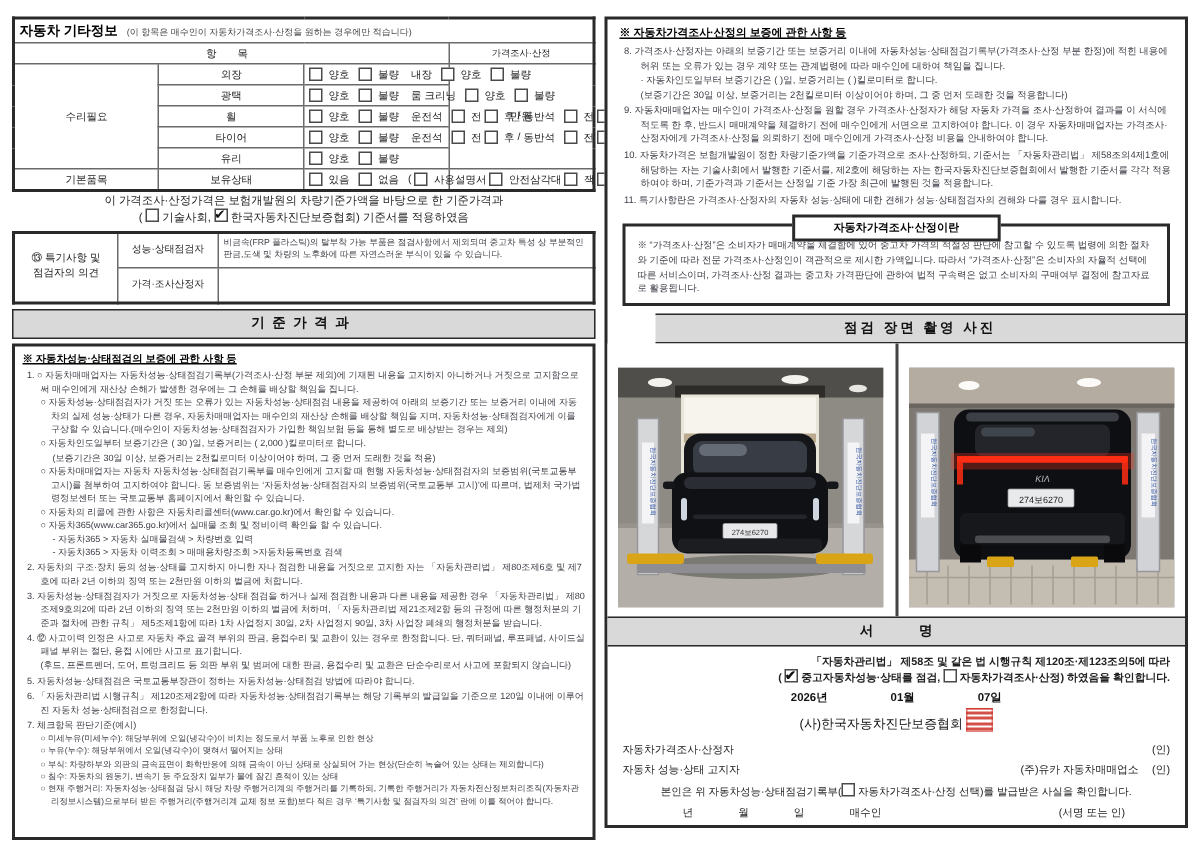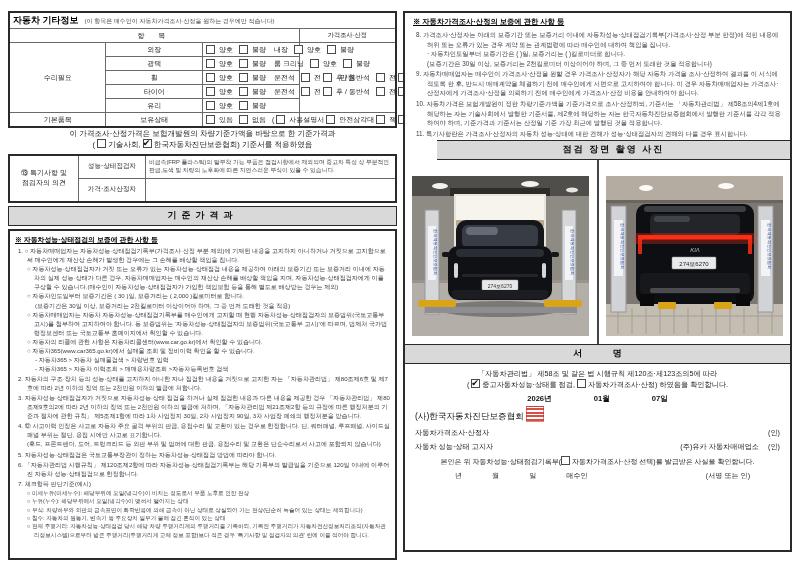--- a/index.html
+++ b/index.html
@@ -63,24 +63,24 @@
   .appraisal-title{position:absolute;top:-8px;left:50%;transform:translateX(-50%);background:#fff;border:2px solid #2a2a2a;font-weight:bold;font-size:7.4px;color:#000;padding:1px 26px;white-space:nowrap;}
 
   
   .photos{display:flex;height:184px;background:#fff;}
   .photo-half{flex:1;display:flex;justify-content:center;align-items:flex-start;padding-top:16px;box-sizing:border-box;}
   .photo-half.first{border-right:2px solid #444;}
   svg.photo{width:177px;height:160px;display:block;}
 
   
   .sign-body{padding:4px 10px 3px;font-size:7.1px;color:#222;flex:1;display:flex;flex-direction:column;}
-  .sg-line{text-align:center;line-height:1.55;font-size:7.2px;}
+  .sg-line{text-align:right;line-height:1.55;font-size:7.2px;font-weight:bold;}
   .sg-date{text-align:center;font-weight:bold;font-size:7.6px;margin-top:3px;color:#111;}
   .sg-date span{margin:0 21px;}
-  .sg-org{text-align:left;font-size:8.6px;margin-top:2px;color:#111;}
+  .sg-org{text-align:center;font-size:8.6px;margin-top:2px;color:#111;}
   .stamp-sq{display:inline-block;width:16px;height:14px;vertical-align:-3px;margin-left:2px;background:repeating-linear-gradient(0deg,rgba(205,50,40,.85) 0 2px,rgba(255,255,255,.25) 2px 3.6px);border:1px solid rgba(205,50,40,.6);}
   .signers{margin-top:2px;}
   .srow{display:flex;justify-content:space-between;align-items:center;margin-top:3.5px;font-size:7.2px;}
   .srow .val{display:flex;align-items:center;gap:3px;}
   .stamp-round{display:inline-block;width:12px;height:12px;border:1.5px solid #c9342b;border-radius:50%;color:#c9342b;font-size:5px;line-height:12px;text-align:center;box-sizing:content-box;}
   .sin{margin-left:6px;}
   .confirm{text-align:center;margin-top:4px;font-size:7px;}
   .buyer-line{display:flex;align-items:center;margin-top:4px;font-size:7.1px;padding:0 6px;}
   .buyer-line .by{margin-left:34px;}
   .buyer-line .bm{margin-left:30px;}
@@ -290,20 +290,24 @@
 
     <div class="r-items">
       <div class="i0">8. 가격조사·산정자는 아래의 보증기간 또는 보증거리 이내에 자동차성능·상태점검기록부(가격조사·산정 부분 한정)에 적힌 내용에 허위 또는 오류가 있는 경우 계약 또는 관계법령에 따라 매수인에 대하여 책임을 집니다.</div>
       <div class="i1">· 자동차인도일부터 보증기간은 (    )일, 보증거리는 (    )킬로미터로 합니다.</div>
       <div class="i1">(보증기간은 30일 이상, 보증거리는 2천킬로미터 이상이어야 하며, 그 중 먼저 도래한 것을 적용합니다)</div>
       <div class="i0">9. 자동차매매업자는 매수인이 가격조사·산정을 원할 경우 가격조사·산정자가 해당 자동차 가격을 조사·산정하여 결과를 이 서식에 적도록 한 후, 반드시 매매계약을 체결하기 전에 매수인에게 서면으로 고지하여야 합니다. 이 경우 자동차매매업자는 가격조사·산정자에게 가격조사·산정을 의뢰하기 전에 매수인에게 가격조사·산정 비용을 안내하여야 합니다.</div>
       <div class="i0">10. 자동차가격은 보험개발원이 정한 차량기준가액을 기준가격으로 조사·산정하되, 기준서는 「자동차관리법」 제58조의4제1호에 해당하는 자는 기술사회에서 발행한 기준서를, 제2호에 해당하는 자는 한국자동차진단보증협회에서 발행한 기준서를 각각 적용하여야 하며, 기준가격과 기준서는 산정일 기준 가장 최근에 발행된 것을 적용합니다.</div>
       <div class="i0">11. 특기사항란은 가격조사·산정자의 자동차 성능·상태에 대한 견해가 성능·상태점검자의 견해와 다를 경우 표시합니다.</div>
     </div>
 
+    <div class="appraisal">
+      <div class="appraisal-title">자동차가격조사·산정이란</div>
+      <div>※ “가격조사·산정”은 소비자가 매매계약을 체결함에 있어 중고차 가격의 적절성 판단에 참고할 수 있도록 법령에 의한 절차와 기준에 따라 전문 가격조사·산정인이 객관적으로 제시한 가액입니다. 따라서 “가격조사·산정”은 소비자의 자율적 선택에 따른 서비스이며, 가격조사·산정 결과는 중고차 가격판단에 관하여 법적 구속력은 없고 소비자의 구매여부 결정에 참고자료로 활용됩니다.</div>
+    </div>
 
     <div class="bar sp2">점검 장면 촬영 사진</div>
 
     <div class="photos">
       <div class="photo-half first">
         <svg class="photo" viewBox="0 0 177 160" xmlns="http://www.w3.org/2000/svg">
           <rect x="0" y="0" width="177" height="160" fill="#8e8a84"></rect>
           <rect x="0" y="0" width="177" height="20" fill="#504e4a"></rect>
           <ellipse cx="28" cy="10" rx="8" ry="3" fill="#f4f2ec"></ellipse>
           <ellipse cx="118" cy="8" rx="9" ry="3" fill="#f4f2ec"></ellipse>

